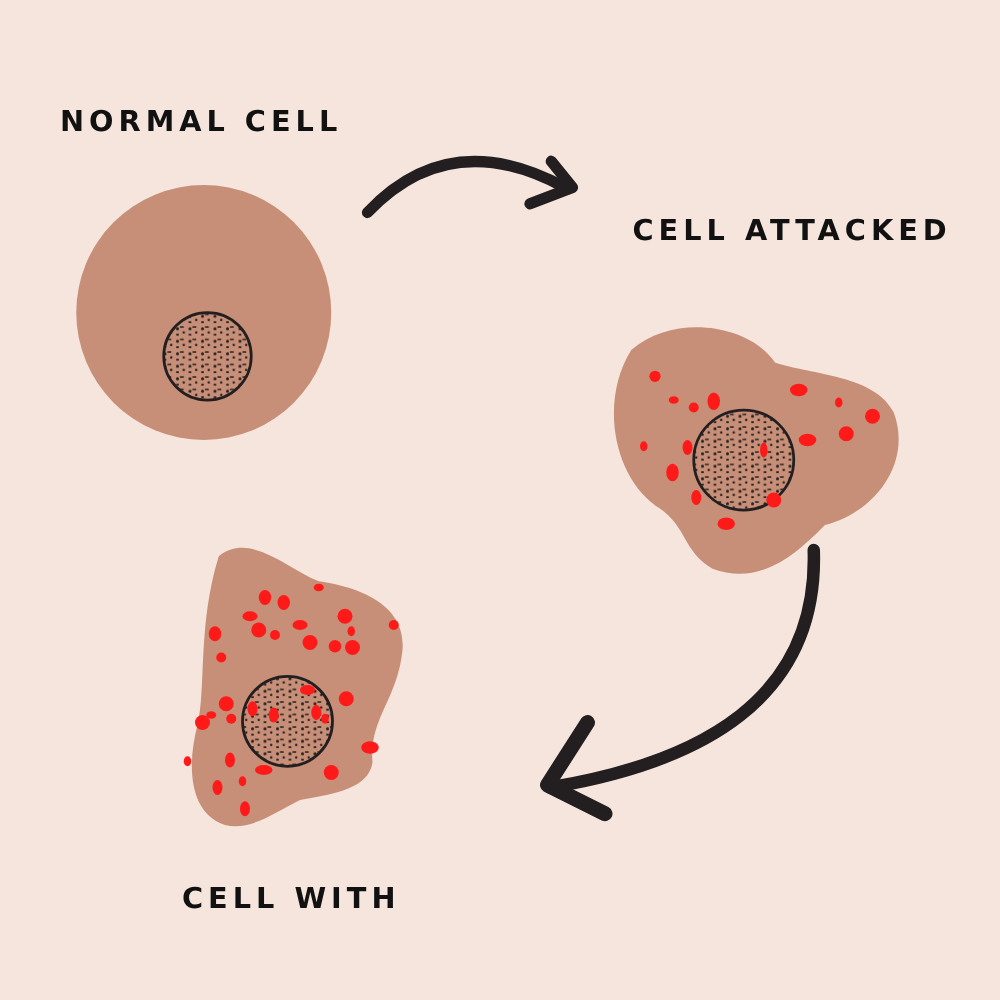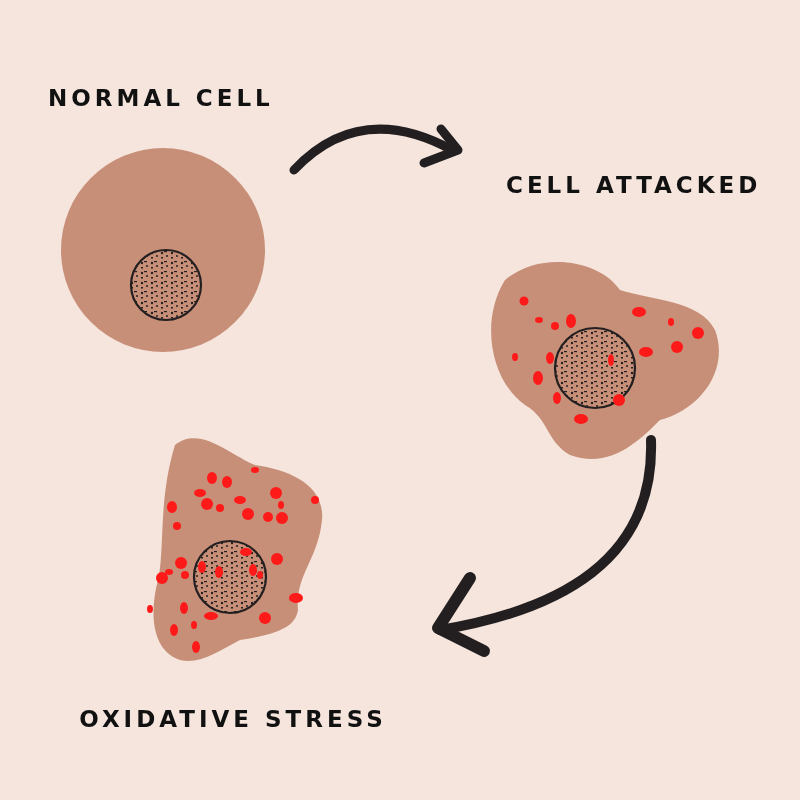--- a/index.html
+++ b/index.html
@@ -20,21 +20,21 @@
 </head>
 <body>
 
 <div class="label" style="left:48px; top:80px;">NORMAL CELL</div>
 
 <div class="label" style="left:490px; top:168px; line-height:34px;margin-left:16px;">
   <div>CELL ATTACKED</div>
 </div>
 
 <div class="label" style="left:78px; top:700px; width:310px; line-height:38px;">
-  <div>OXIDATIVE STRESS</div>
+  <div>CELL WITH</div>
 </div>
 
 <svg class="stage" width="800" height="800" viewBox="0 0 800 800">
   <defs>
     <pattern id="speck" width="10" height="10" patternUnits="userSpaceOnUse">
       <rect width="10" height="10" fill="#c88f78"></rect>
       <circle cx="2" cy="3" r="1.2" fill="#231f20"></circle>
       <circle cx="7" cy="6" r="1" fill="#231f20"></circle>
       <rect x="4" y="1" width="3" height="1.2" fill="#231f20"></rect>
       <rect x="1" y="7" width="2" height="1.5" fill="#231f20"></rect>

